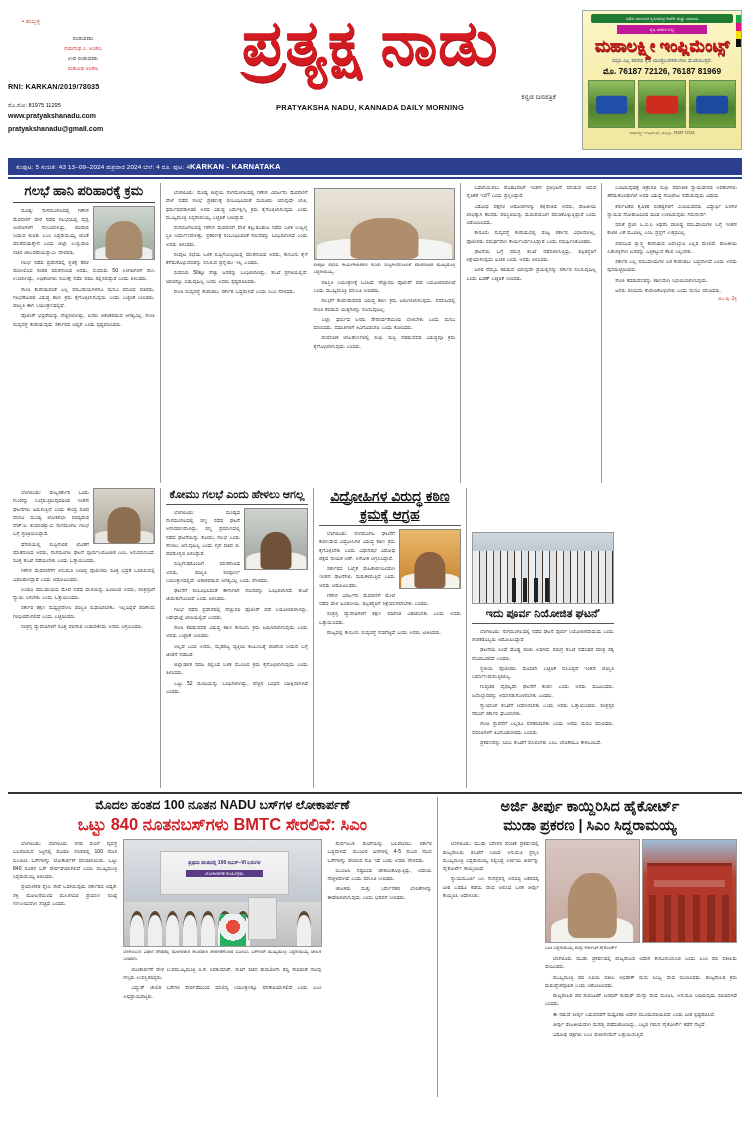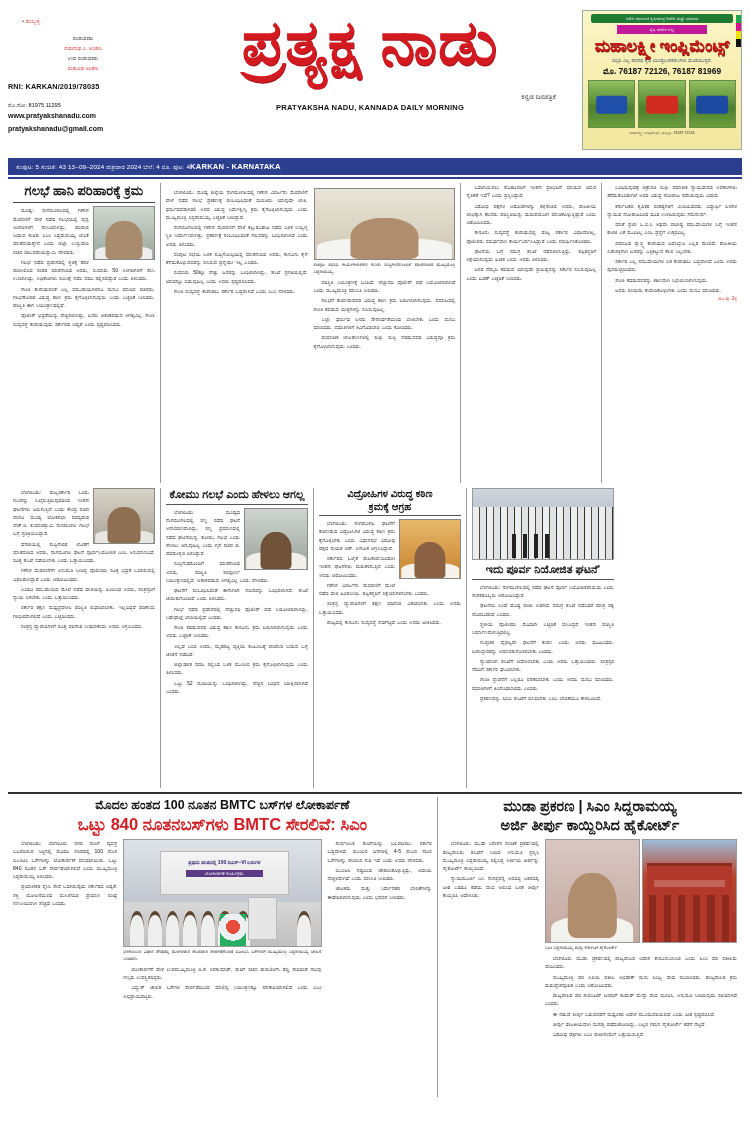--- a/index.html
+++ b/index.html
@@ -107,25 +107,25 @@
   .c2cols .sub { flex:1; }
   .cap { font-size:4.6px; color:#222; text-align:justify; line-height:1.5; margin-top:2px;}
 
   .c3 { width: 140px; }
   .c4 { width: 140px; }
 
   
   .midblock { display:flex; margin-top:5px; height: 300px; }
   .hdr-k2 { font-size:11px; font-weight:bold; color:#111; line-height:1.25; text-align:center;
             border-bottom:1px solid #555; padding-bottom:2px; margin-bottom:3px;}
-  .hdr-k2.small { font-size:10px; }
+  .hdr-k2.small { font-size:14px;text-decoration:underline; }
   .m1 { width:152px; }
   .m2 { width:152px; }
   .m3 { width:152px; }
-  .m4 { width:152px; }
+  .m4 { width:152px;margin-top:44px; }
 
   
   .hr-dark { height:1.5px; background:#333; margin: 4px 0 3px 0; }
   .botblock { display:flex; height: 300px; }
   .b-left { width: 430px; padding:0 5px; }
   .b-right { width: 305px; padding:0 5px; }
   .kicker { font-size:12.5px; font-weight:bold; color:#111; text-align:center; line-height:1.3;}
   .bighead { font-size:16.5px; font-weight:bold; color:#cf1f25; text-align:center; line-height:1.3; margin-top:1px;}
   .bighead2 { font-size:14.5px; font-weight:bold; color:#111; text-align:center; line-height:1.34;}
   .b-body { display:flex; gap:6px; margin-top:4px; }
@@ -389,21 +389,21 @@
         <p></p>
       </div>
     </div>
   </div>
 
   <div class="hr-dark"></div>
 
   <div class="botblock">
 
     <div class="b-left">
-      <div class="kicker">ಮೊದಲ ಹಂತದ 100 ನೂತನ BMTC ಬಸ್‌ಗಳ ಲೋಕಾರ್ಪಣೆ</div>
+      <div class="kicker">ಮೊದಲ ಹಂತದ 100 ನೂತನ NADU ಬಸ್‌ಗಳ ಲೋಕಾರ್ಪಣೆ</div>
       <div class="bighead">ಒಟ್ಟು 840 ನೂತನಬಸ್‌ಗಳು BMTC ಸೇರಲಿವೆ: ಸಿಎಂ</div>
       <div class="b-body">
         <div class="bcol">
           <div class="ktext">
             <p>ಬೆಂಗಳೂರು: ಬೆಂಗಳೂರು ನಗರ ಸಾರಿಗೆ ವ್ಯವಸ್ಥೆ ಬಲಪಡಿಸುವ ನಿಟ್ಟಿನಲ್ಲಿ ಮೊದಲ ಹಂತದಲ್ಲಿ 100 ಹೊಸ ಬಿಎಂಟಿಸಿ ಬಸ್‌ಗಳನ್ನು ಲೋಕಾರ್ಪಣೆ ಮಾಡಲಾಯಿತು. ಒಟ್ಟು 840 ನೂತನ ಬಸ್ ಸೇರ್ಪಡೆಯಾಗಲಿವೆ ಎಂದು ಮುಖ್ಯಮಂತ್ರಿ ಸಿದ್ದರಾಮಯ್ಯ ತಿಳಿಸಿದರು.</p>
             <p>ಪ್ರಯಾಣಿಕರ ಸ್ನೇಹಿ ಸೇವೆ ಒದಗಿಸುವುದು ಸರ್ಕಾರದ ಆದ್ಯತೆ. ಶಕ್ತಿ ಯೋಜನೆಯಿಂದ ಮಹಿಳೆಯರ ಪ್ರಯಾಣ ಸಂಖ್ಯೆ ಗಣನೀಯವಾಗಿ ಹೆಚ್ಚಿದೆ ಎಂದರು.</p>
           </div>
         </div>
         <div class="bcol" style="flex:1.9">
           <div class="stage-photo">
@@ -436,22 +436,22 @@
             <p>ಬಿಎಂಟಿಸಿ ನಷ್ಟದಿಂದ ಚೇತರಿಸಿಕೊಳ್ಳುತ್ತಿದ್ದು, ಆದಾಯ ಹೆಚ್ಚಳವಾಗಿದೆ ಎಂದು ಮಾಹಿತಿ ನೀಡಿದರು.</p>
             <p>ಚಾಲಕರು ಮತ್ತು ನಿರ್ವಾಹಕರ ಬೇಡಿಕೆಗಳನ್ನು ಈಡೇರಿಸಲಾಗುವುದು ಎಂದು ಭರವಸೆ ನೀಡಿದರು.</p>
           </div>
         </div>
       </div>
     </div>
 
     <div class="vrule"></div>
 
     <div class="b-right">
+      <div class="bighead2">ಅರ್ಜಿ ತೀರ್ಪು ಕಾಯ್ದಿರಿಸಿದ ಹೈಕೋರ್ಟ್</div>
       <div class="bighead2">ಮುಡಾ ಪ್ರಕರಣ | ಸಿಎಂ ಸಿದ್ದರಾಮಯ್ಯ</div>
-      <div class="bighead2">ಅರ್ಜಿ ತೀರ್ಪು ಕಾಯ್ದಿರಿಸಿದ ಹೈಕೋರ್ಟ್</div>
       <div class="b-body">
         <div class="bcol">
           <div class="ktext">
             <p>ಬೆಂಗಳೂರು: ಮುಡಾ ನಿವೇಶನ ಹಂಚಿಕೆ ಪ್ರಕರಣದಲ್ಲಿ ರಾಜ್ಯಪಾಲರು ತನಿಖೆಗೆ ನೀಡಿದ ಅನುಮತಿ ಪ್ರಶ್ನಿಸಿ ಮುಖ್ಯಮಂತ್ರಿ ಸಿದ್ದರಾಮಯ್ಯ ಸಲ್ಲಿಸಿದ್ದ ಅರ್ಜಿಯ ತೀರ್ಪನ್ನು ಹೈಕೋರ್ಟ್ ಕಾಯ್ದಿರಿಸಿದೆ.</p>
             <p>ನ್ಯಾಯಮೂರ್ತಿ ಎಂ. ನಾಗಪ್ರಸನ್ನ ಅವರಿದ್ದ ಏಕಸದಸ್ಯ ಪೀಠ ಎರಡೂ ಕಡೆಯ ವಾದ ಆಲಿಸಿದ ಬಳಿಕ ತೀರ್ಪು ಕಾಯ್ದಿರಿಸಿ ಆದೇಶಿಸಿತು.</p>
           </div>
         </div>
         <div class="bcol" style="flex:2">
           <div class="twin-photo">
             <div class="tp tp-left">

